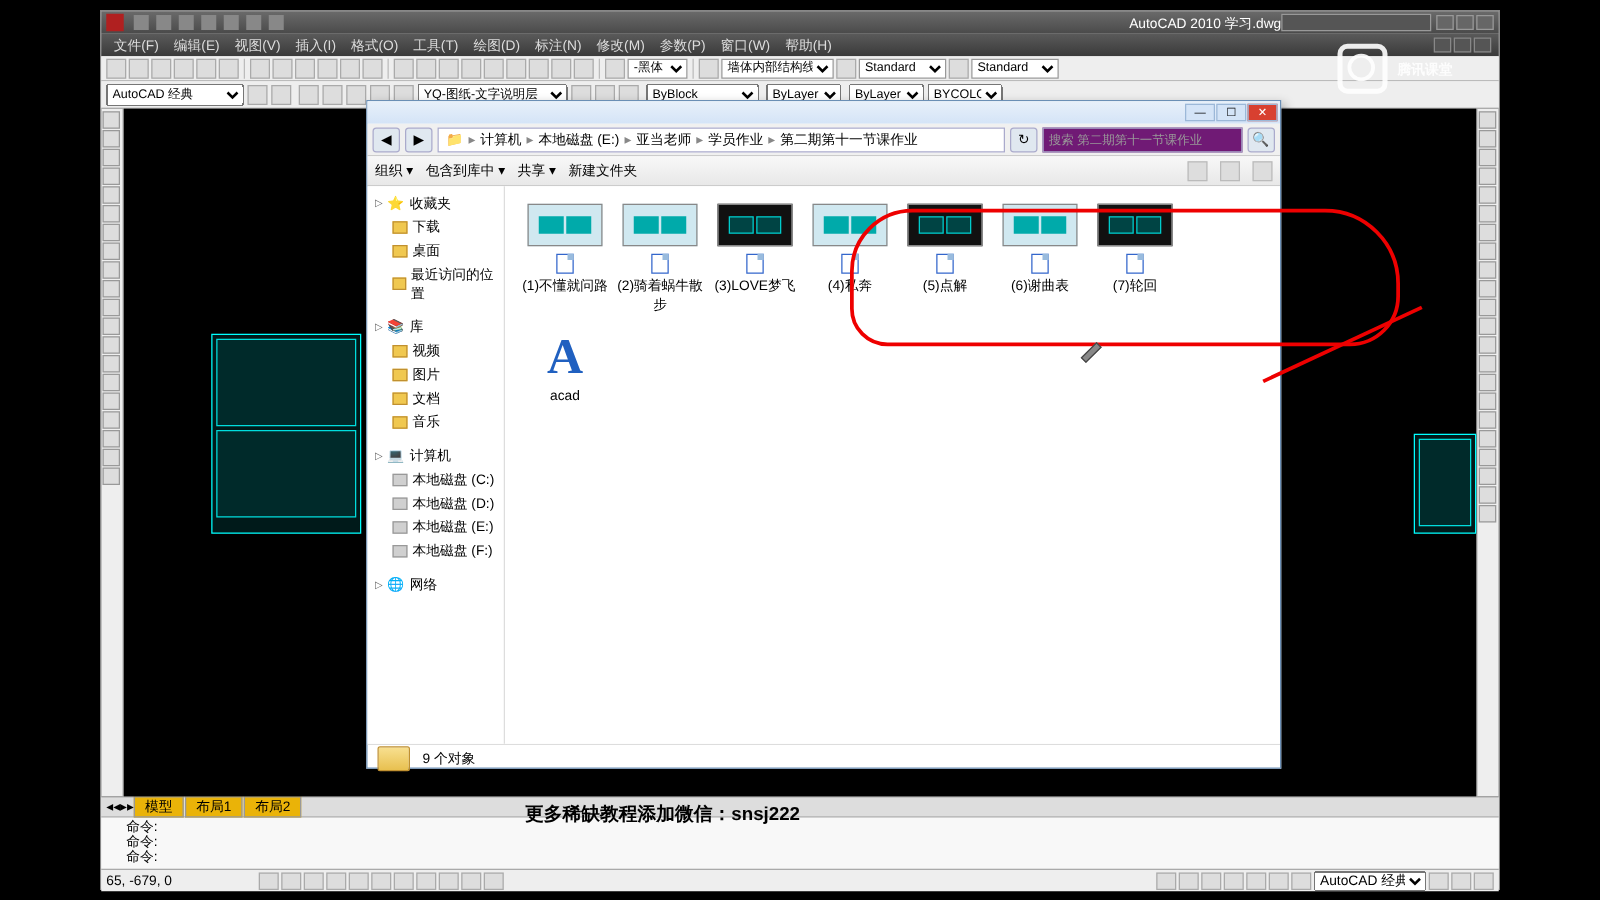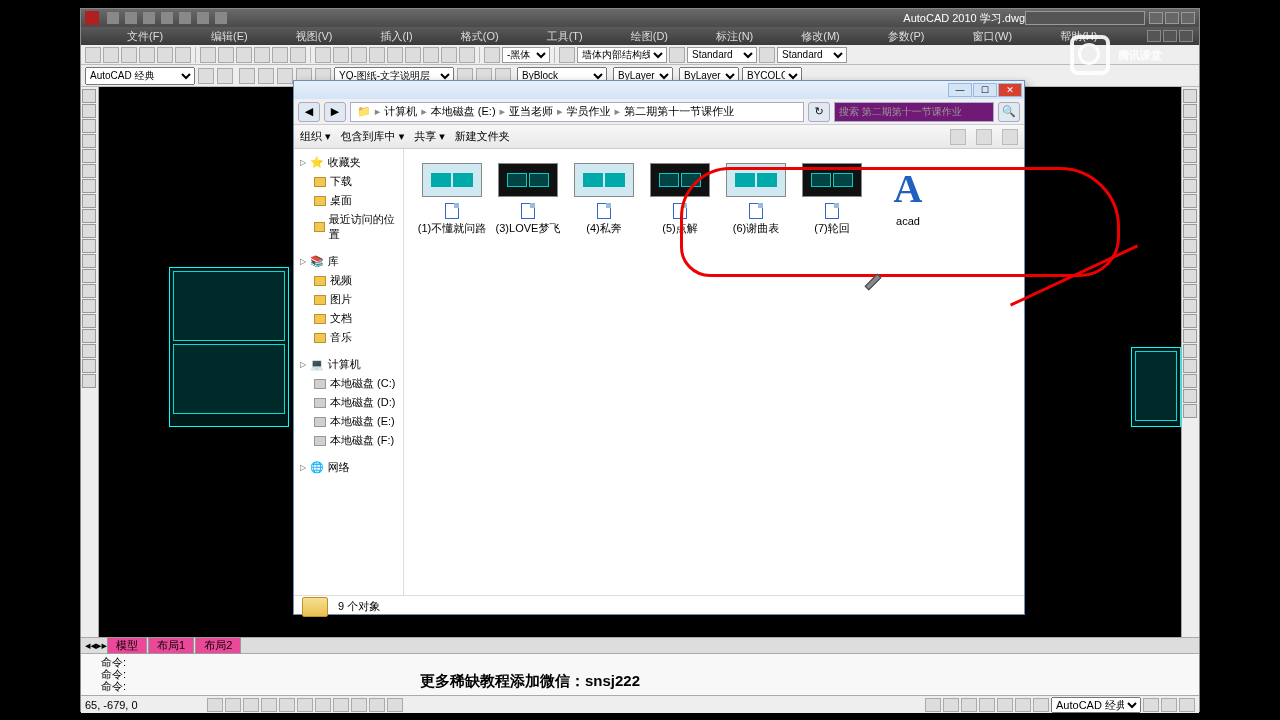--- a/index.html
+++ b/index.html
@@ -7,40 +7,40 @@
 .outer-frame { position: absolute; left: 80px; top: 8px; width: 1120px; height: 704px; background: #e8e8e8; border: 1px solid #888; }
 .titlebar { height: 18px; background: linear-gradient(#6a6a6a,#4a4a4a); color: #fff; display: flex; align-items: center; padding: 0 4px; font-size: 10px; }
 .titlebar .logo { width: 14px; height: 14px; background: #b02020; margin-right: 4px; }
 .titlebar .tbtns { display: flex; gap: 6px; margin-left: 4px; }
 .titlebar .tbtns span { width: 12px; height: 12px; background: #888; }
 .titlebar .title { flex: 1; text-align: right; margin-left: 36px; }
 .titlebar .search { width: 120px; height: 14px; background: #555; border: 1px solid #999; margin-right: 4px; }
 .titlebar .rbtns { display: flex; gap: 2px; }
 .titlebar .rbtns span { width: 14px; height: 12px; background: #666; border: 1px solid #999; }
 .menubar { height: 18px; background: linear-gradient(#5a5a5a,#3a3a3a); color: #ddd; display: flex; align-items: center; padding: 0 6px; gap: 4px; font-size: 10px; }
-.menubar span { padding: 0 4px; margin-left: 36px; }
+.menubar span { padding: 0 4px; }
 .menubar .rbtns { margin-left: auto; display: flex; gap: 2px; }
 .menubar .rbtns div { width: 14px; height: 12px; background: #555; border: 1px solid #888; }
 .toolrow { height: 20px; background: #eee; border-bottom: 1px solid #bbb; display: flex; align-items: center; padding: 0 4px; gap: 2px; }
 .toolrow .btn { width: 16px; height: 16px; background: #ddd; border: 1px solid #aaa; }
 .toolrow .sep { width: 1px; height: 16px; background: #bbb; margin: 0 2px; }
 .toolrow select { height: 16px; font-size: 10px; background: #fff; border: 1px solid #999; }
 .workspace-row { height: 22px; background: #eee; border-bottom: 1px solid #bbb; display: flex; align-items: center; padding: 0 4px; gap: 3px; }
 .workspace-row select { height: 18px; font-size: 10px; }
 .workspace-row .btn { width: 16px; height: 16px; background: #ddd; border: 1px solid #aaa; }
 .drawing-area { position: relative; height: 550px; background: #000; display: flex; }
 .left-palette { width: 18px; background: #eee; border-right: 1px solid #aaa; display: flex; flex-direction: column; gap: 1px; padding: 2px 1px; }
 .left-palette .tool { width: 14px; height: 14px; background: #ddd; border: 1px solid #999; }
 .right-palette { width: 18px; background: #eee; border-left: 1px solid #aaa; display: flex; flex-direction: column; gap: 1px; padding: 2px 1px; }
 .right-palette .tool { width: 14px; height: 14px; background: #ddd; border: 1px solid #999; }
 .model-space { flex: 1; background: #000; position: relative; }
 .dwg-preview { position: absolute; border: 1px solid #0ff; background: #001a1a; }
 .dwg-preview .inner { border: 1px solid #0dd; margin: 3px; background: #002a2a; }
 .tabs-row { height: 16px; background: #ddd; border-top: 1px solid #aaa; display: flex; align-items: center; padding: 0 4px; font-size: 10px; }
-.tabs-row .tab { padding: 0 8px; background: #ec4899; border: 1px solid #999; margin-right: 1px; }
+.tabs-row .tab { padding: 0 8px; background: #eab308; border: 1px solid #999; margin-right: 1px; }
 .cmdline { height: 42px; background: #f8f8f8; border-top: 1px solid #aaa; font-size: 10px; padding: 2px 20px; font-family: monospace; }
 .cmdline div { line-height: 12px; }
 .statusbar { height: 18px; background: #eee; border-top: 1px solid #aaa; display: flex; align-items: center; padding: 0 4px; gap: 2px; font-size: 10px; }
 .statusbar .coord { width: 120px; }
 .statusbar .sbtn { width: 16px; height: 14px; background: #ddd; border: 1px solid #aaa; }
 .statusbar .spacer { flex: 1; }
 
 
 .explorer { position: absolute; left: 293px; top: 80px; width: 732px; height: 535px; background: #fff; border: 1px solid #6b8fb5; box-shadow: 3px 3px 8px rgba(0,0,0,.3); z-index: 100; }
 .exp-title { height: 18px; background: linear-gradient(#e8f0fa,#d4e4f7); display: flex; align-items: center; justify-content: flex-end; padding: 0 2px; }
@@ -79,21 +79,21 @@
 
 
 .red-annot { position: absolute; left: 276px; top: 18px; width: 440px; height: 110px; border: 3px solid #e00; border-radius: 50px 60px 40px 30px; z-index: 200; pointer-events: none; }
 .red-line { position: absolute; left: 600px; top: 125px; width: 140px; height: 3px; background: #e00; z-index: 200; transform: rotate(-25deg); pointer-events: none; }
 
 
 .brand { position: absolute; right: 10px; top: 30px; width: 200px; height: 50px; z-index: 300; display: flex; align-items: center; color: #fff; font-size: 24px; font-weight: bold; opacity: .9; }
 .brand .logo { width: 40px; height: 40px; border: 4px solid #fff; border-radius: 8px; margin-right: 8px; position: relative; }
 .brand .logo::before { content: ''; position: absolute; width: 16px; height: 16px; border: 3px solid #fff; border-radius: 50%; left: 4px; top: 4px; }
 
-.bottom-text { position: absolute; left: 420px; top: 672px; color: #000; font-size: 15px; font-weight: bold; z-index: 50; }
+.bottom-text { position: absolute; left: 420px; top: 642px; color: #000; font-size: 15px; font-weight: bold; z-index: 50; }
 
 .pencil-cursor { position: absolute; width: 20px; height: 20px; z-index: 250; }
 .pencil-cursor::before { content: ''; position: absolute; width: 16px; height: 4px; background: #888; transform: rotate(-45deg); border: 1px solid #444; }
 </style>
 </head>
 <body>
 
 <div class="outer-frame">
   <div class="titlebar">
     <div class="logo"></div>
@@ -404,20 +404,28 @@
       <div class="file-grid" id="file-grid">
           <div class="file-item">
             <div class="thumb light">
               <div class="sub"></div>
               <div class="sub"></div>
             </div>
             <div class="docicon"></div>
             <div>(1)不懂就问路</div>
           </div>
           <div class="file-item">
+            <div class="thumb light">
+              <div class="sub"></div>
+              <div class="sub"></div>
+            </div>
+            <div class="docicon"></div>
+            <div>(2)骑着蜗牛散步</div>
+          </div>
+          <div class="file-item">
             <div class="thumb dark">
               <div class="sub"></div>
               <div class="sub"></div>
             </div>
             <div class="docicon"></div>
             <div>(3)LOVE梦飞</div>
           </div>
           <div class="file-item">
             <div class="thumb light">
               <div class="sub"></div>

